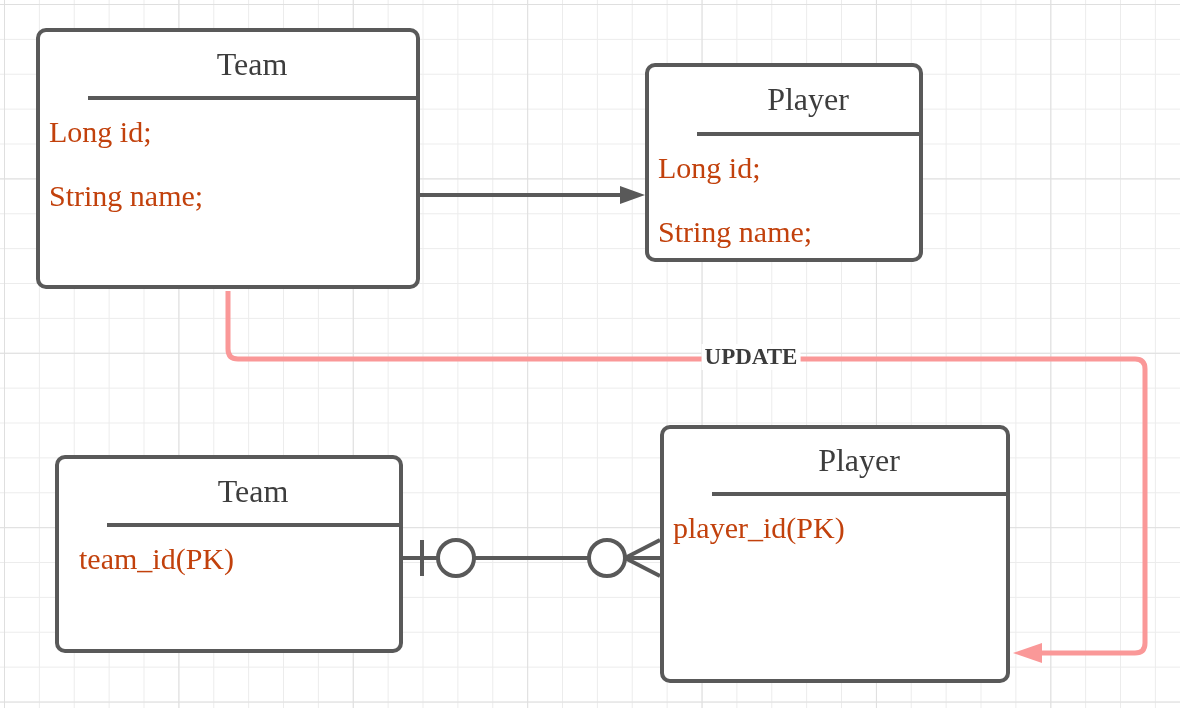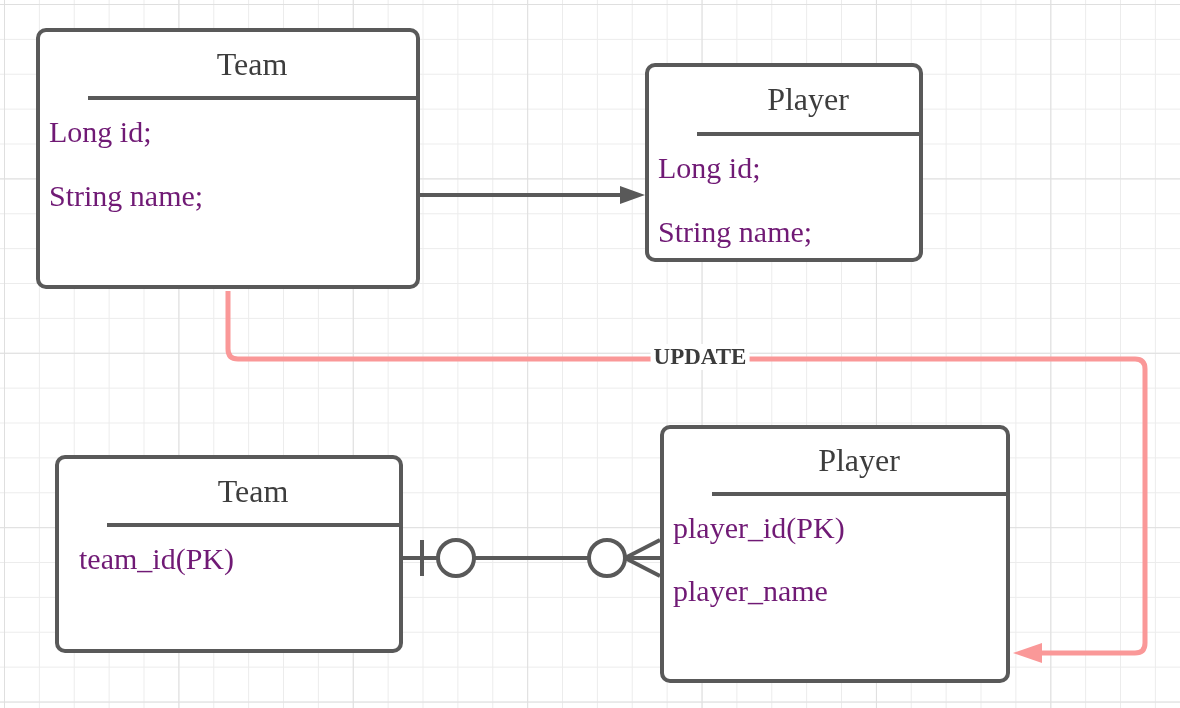--- a/index.html
+++ b/index.html
@@ -23,21 +23,21 @@
     background: #ffffff; border: 4px solid #595959; border-radius: 10px;
     color: #3d3d3d;
   }
   .entity .title {
     display: flex; align-items: center; justify-content: center;
     border-bottom: 4px solid #595959;
     font-size: 32px; color: #3d3d3d; white-space: nowrap; margin-left: 48px;
   }
   .entity .row {
     display: flex; align-items: center;
-    padding-left: 9px; font-size: 30px; color: #701a75; white-space: nowrap;
+    padding-left: 9px; font-size: 30px; color: #c2410c; white-space: nowrap;
   }
   
   #uml-team   { left: 36px;  top: 28px;  width: 384px; height: 261px; }
   #uml-team .title   { height: 64px; }
   #uml-team .row     { height: 64px; }
   
   #uml-player { left: 645px; top: 63px;  width: 278px; height: 199px; }
   #uml-player .title { height: 65px; }
   #uml-player .row   { height: 64px; }
   
@@ -45,21 +45,21 @@
   #er-team .title    { height: 64px; }
   #er-team .row      { height: 63px; padding-left: 20px; }
   
   #er-player  { left: 660px; top: 425px; width: 350px; height: 258px; }
   #er-player .title  { height: 63px; }
   #er-player .row    { height: 63px; }
 
   svg.overlay { position: absolute; left: 0; top: 0; z-index: 5; }
 
   .edge-label {
-    position: absolute; left: 700px; top: 357px; z-index: 6;
+    position: absolute; left: 751px; top: 357px; z-index: 6;
     transform: translate(-50%, -50%);
     background: #ffffff; padding: 0 3px;
     font-weight: bold; font-size: 23px; color: #3b3b3b; white-space: nowrap;
   }
 </style>
 </head>
 <body>
 
 <div class="canvas">
 
@@ -76,21 +76,20 @@
   </div>
 
   <div class="entity" id="er-team">
     <div class="title">Team</div>
     <div class="row">team_id(PK)</div>
   </div>
 
   <div class="entity" id="er-player">
     <div class="title">Player</div>
     <div class="row">player_id(PK)</div>
-    <div class="row">player_name</div>
   </div>
 
   <svg class="overlay" width="1180" height="708" viewBox="0 0 1180 708">
 
     <g>
       <path d="M420,195 L620,195" stroke="#595959" stroke-width="4" fill="none"></path>
       <path d="M620,186 L645,195 L620,204 Z" fill="#595959" stroke="none"></path>
     </g>
 
     <g>

